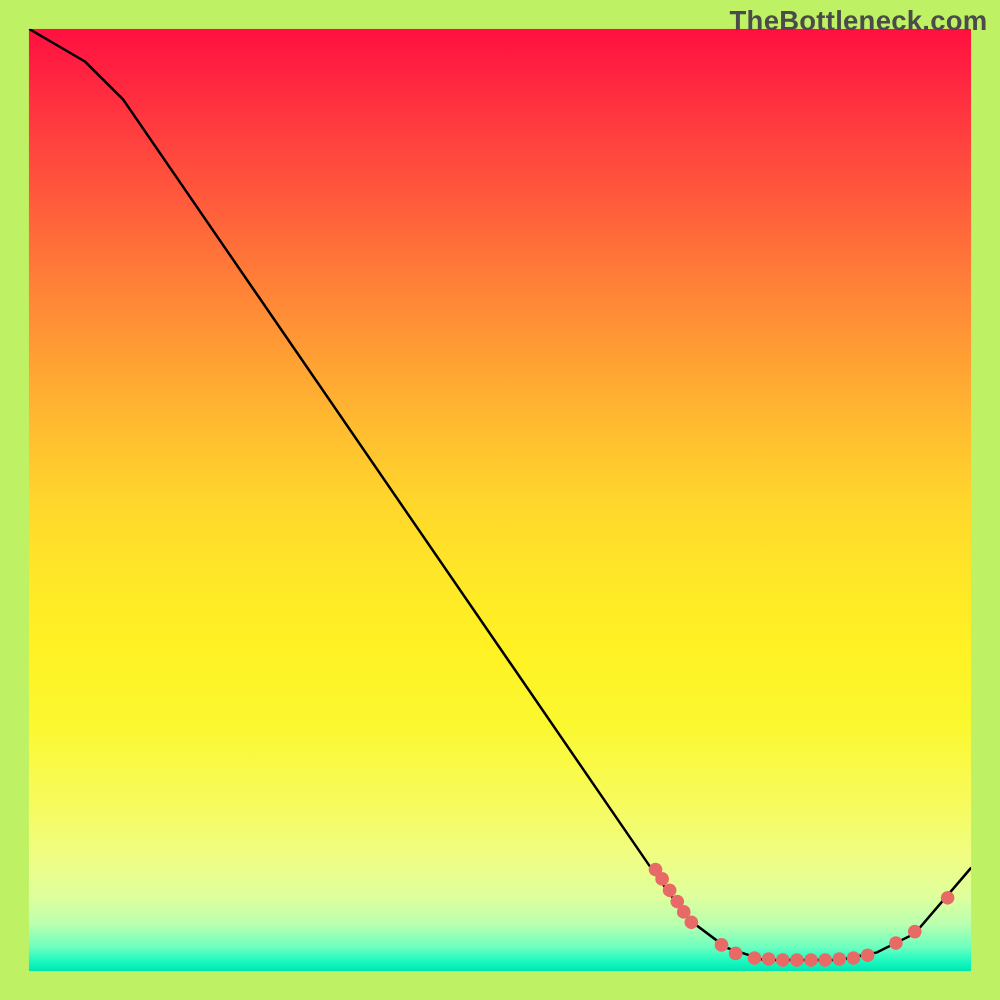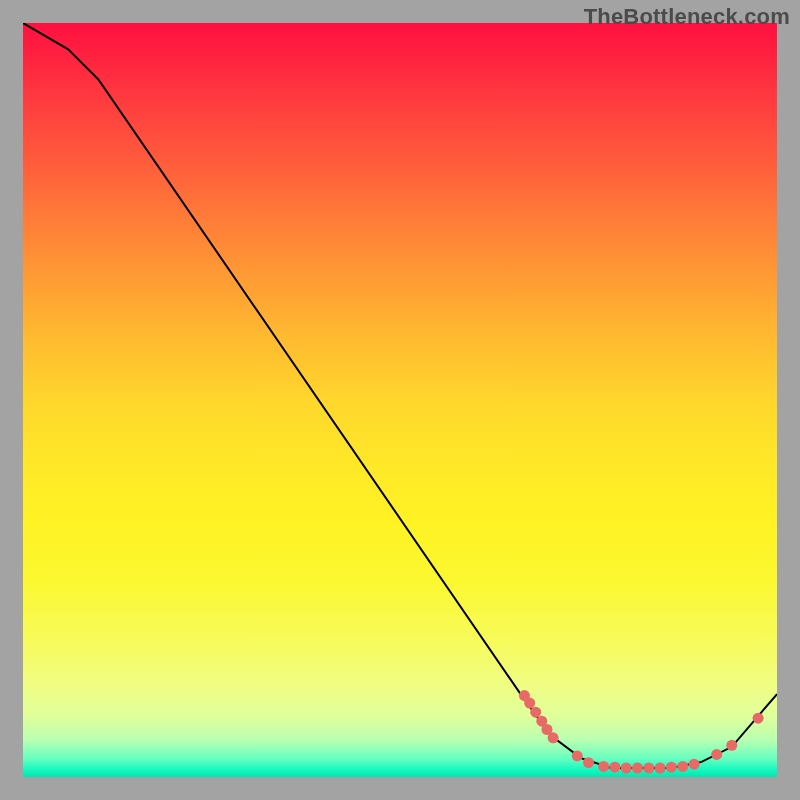--- a/index.html
+++ b/index.html
@@ -8,21 +8,21 @@
     width: 800px;
     height: 800px;
     background: #000;
     overflow: hidden;
     font-family: Arial, Helvetica, sans-serif;
   }
   .frame {
     position: relative;
     width: 800px;
     height: 800px;
-    background: #a3a3a3;
+    background: #bef264;
   }
   .watermark {
     position: absolute;
     top: 4px;
     right: 10px;
     color: #4b4b4b;
     font-size: 22px;
     font-weight: 600;
     letter-spacing: 0.2px;
     z-index: 20;

